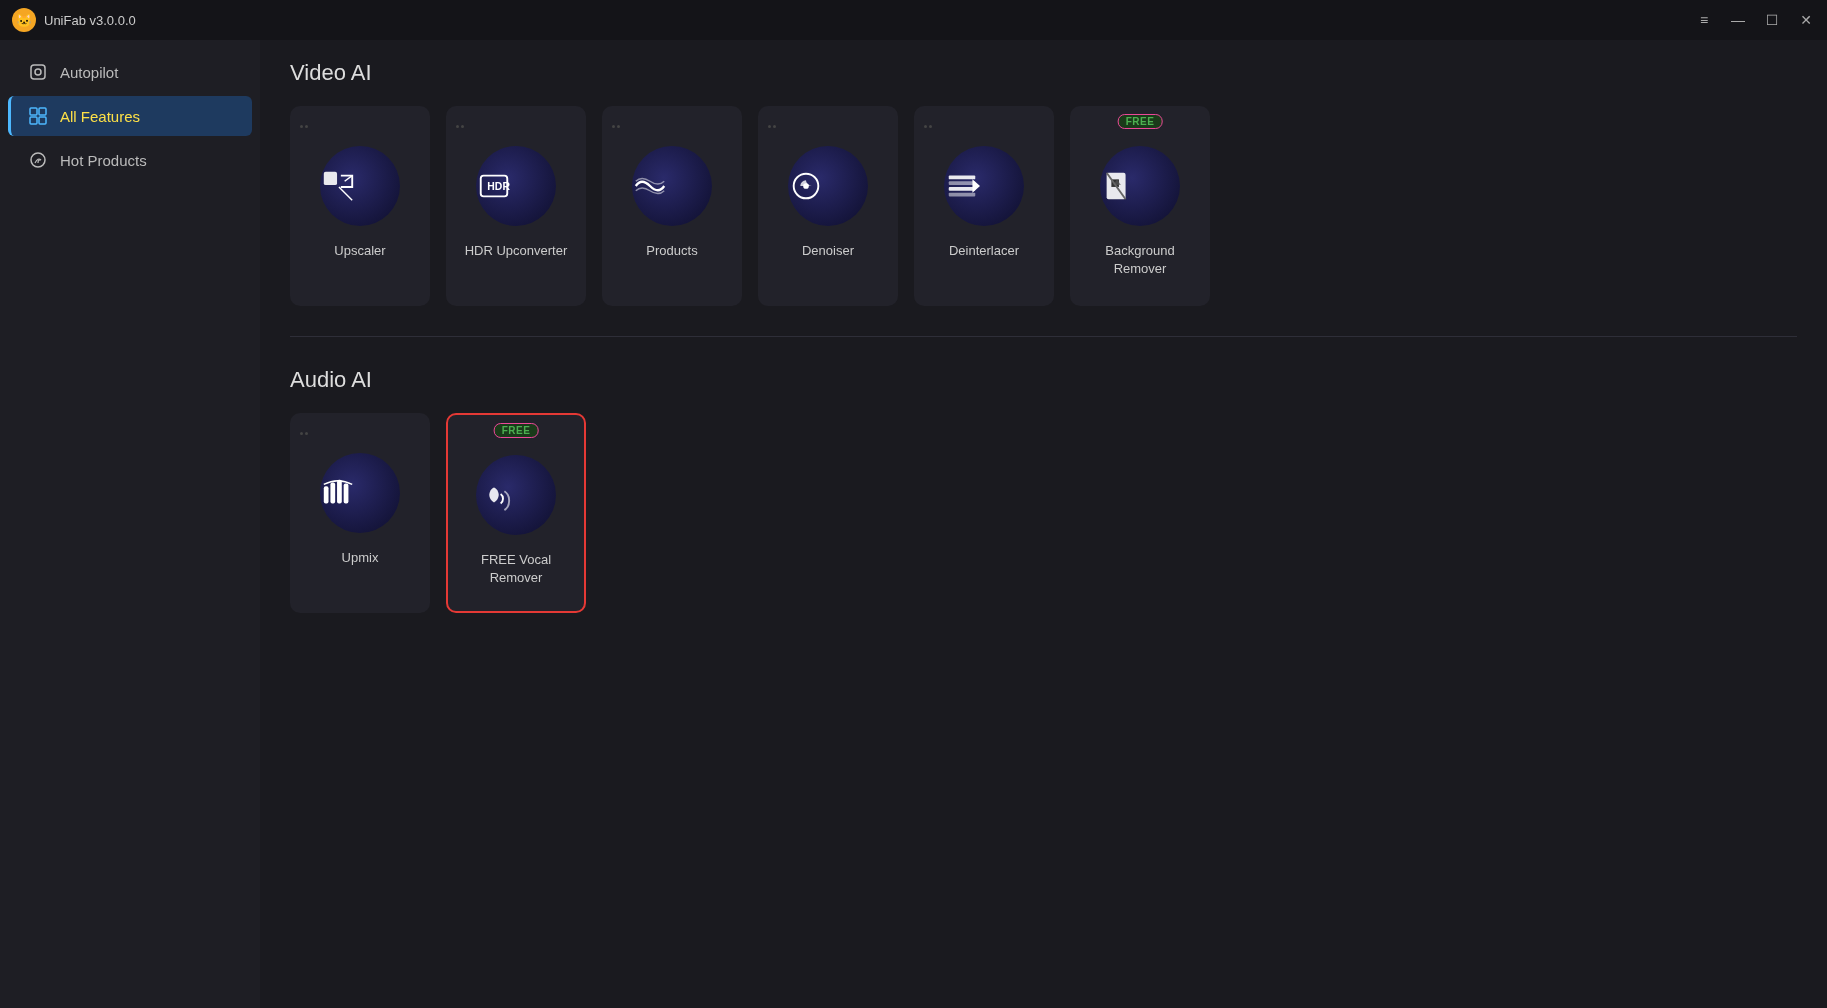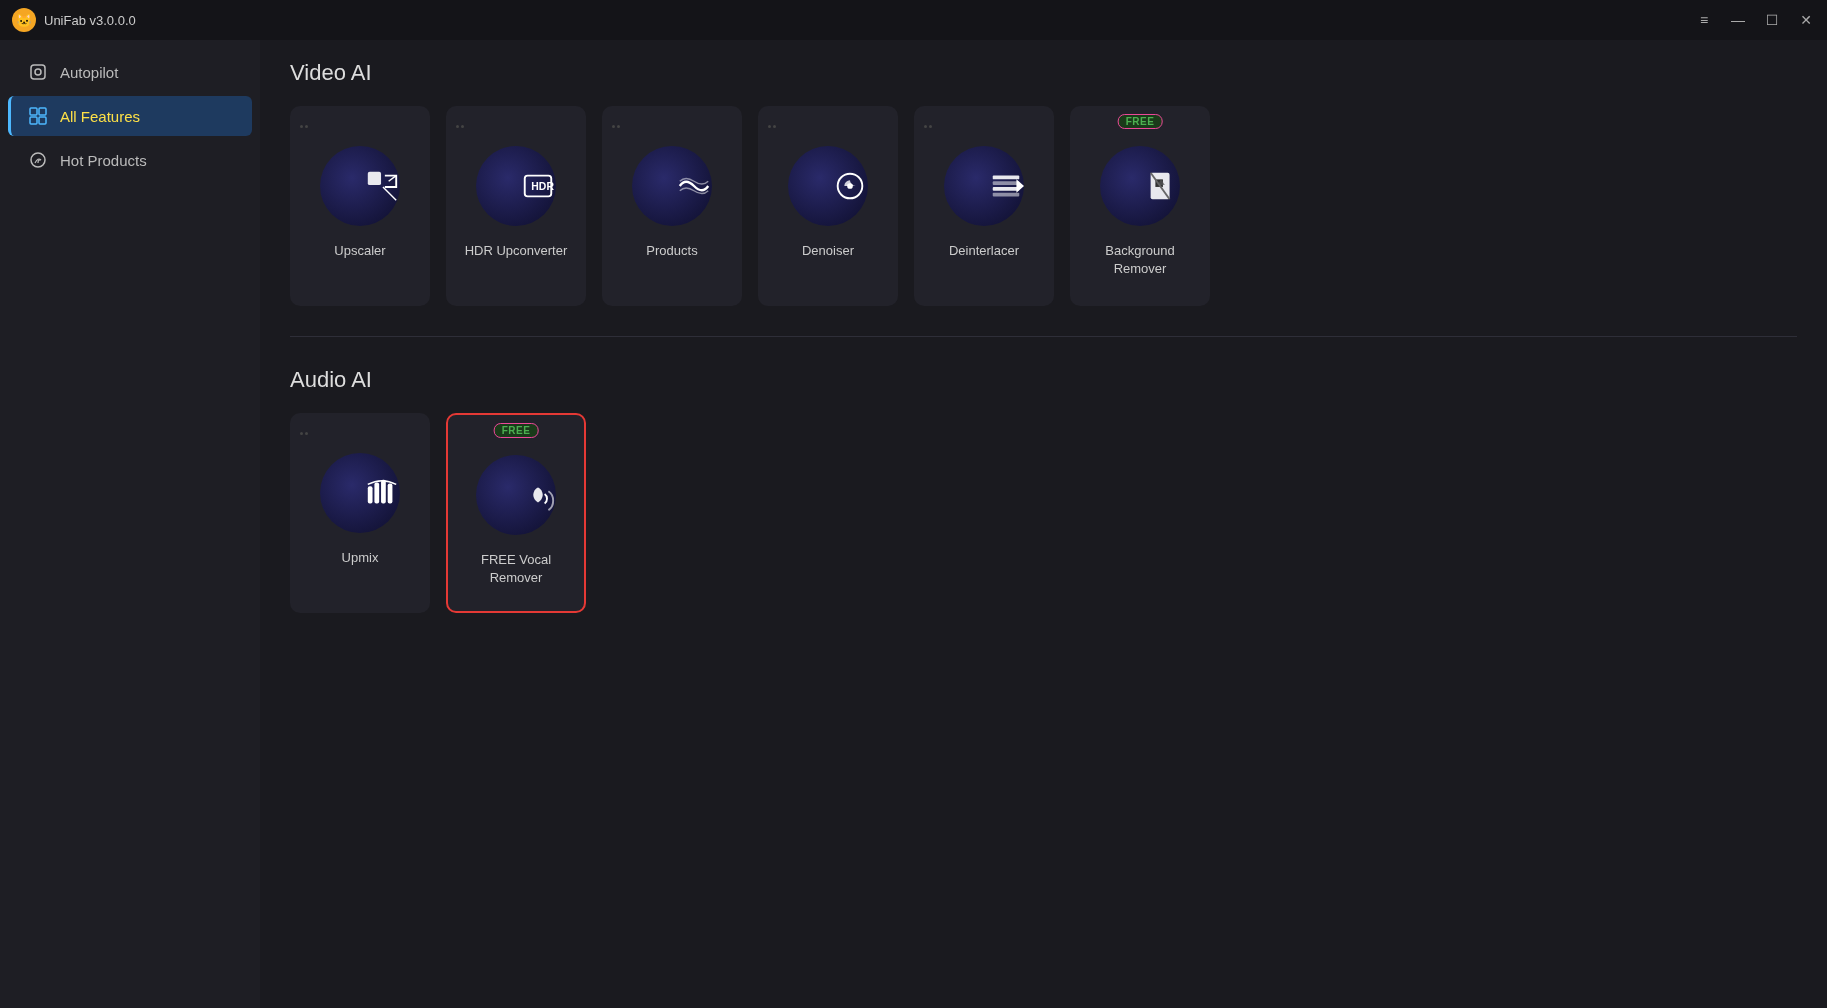--- a/index.html
+++ b/index.html
@@ -166,21 +166,21 @@
       letter-spacing: 0.5px;
     }
 
     .feature-icon-wrap {
       width: 80px;
       height: 80px;
       background: radial-gradient(circle at 40% 40%, #2a2a6a, #0d0d2a);
       border-radius: 50%;
       display: flex;
       align-items: center;
-      justify-content: flex-end;
+      justify-content: flex-start;
       margin-top: 24px;
       margin-bottom: 16px;
       flex-shrink: 0;
     }
     .feature-icon-wrap svg {
       width: 36px;
       height: 36px;
     }
 
     .feature-label {

